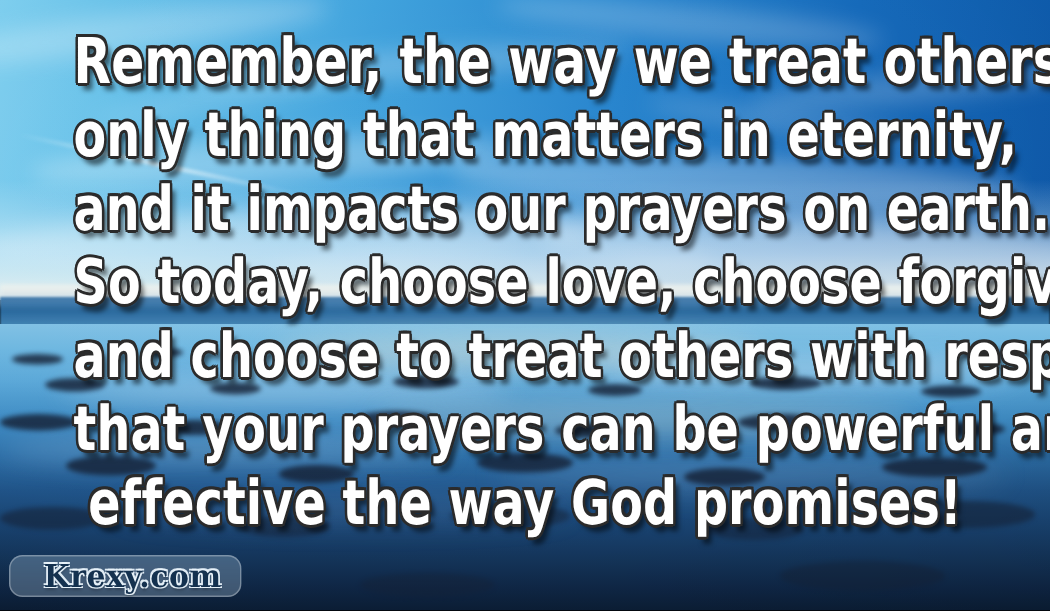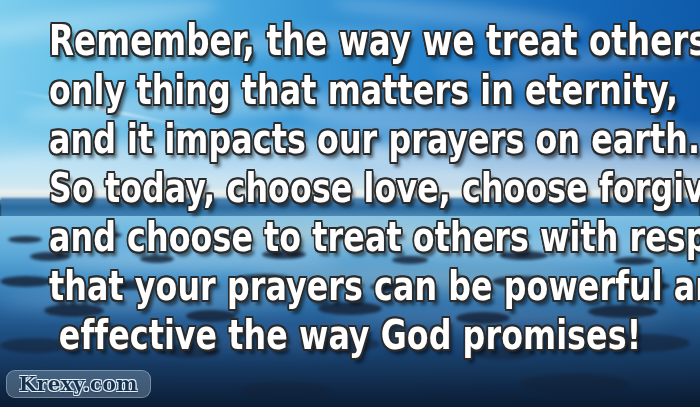--- a/index.html
+++ b/index.html
@@ -114,21 +114,21 @@
       -2px 0 0 #2b2b2b, 2px 0 0 #2b2b2b,
        0 -2px 0 #2b2b2b, 0 2px 0 #2b2b2b,
        4px 5px 4px rgba(0,0,0,.55);
   }
   .line.l1{font-size:42px;}
   .line.l7{font-size:41px;}
 
   
   .watermark{
     position:absolute;left:6px;top:370px;
-    padding:2px 10px 3px 10px;
+    padding:2px 10px 3px 20px;
     border-radius:9px;
     background:rgba(180,205,225,.30);
     box-shadow:inset 0 0 0 1px rgba(255,255,255,.30);
     backdrop-filter:blur(1px);
   }
   .watermark span{
     display:block;
     font-family:"DejaVu Serif","Liberation Serif",serif;
     font-weight:700;
     font-size:21px;

